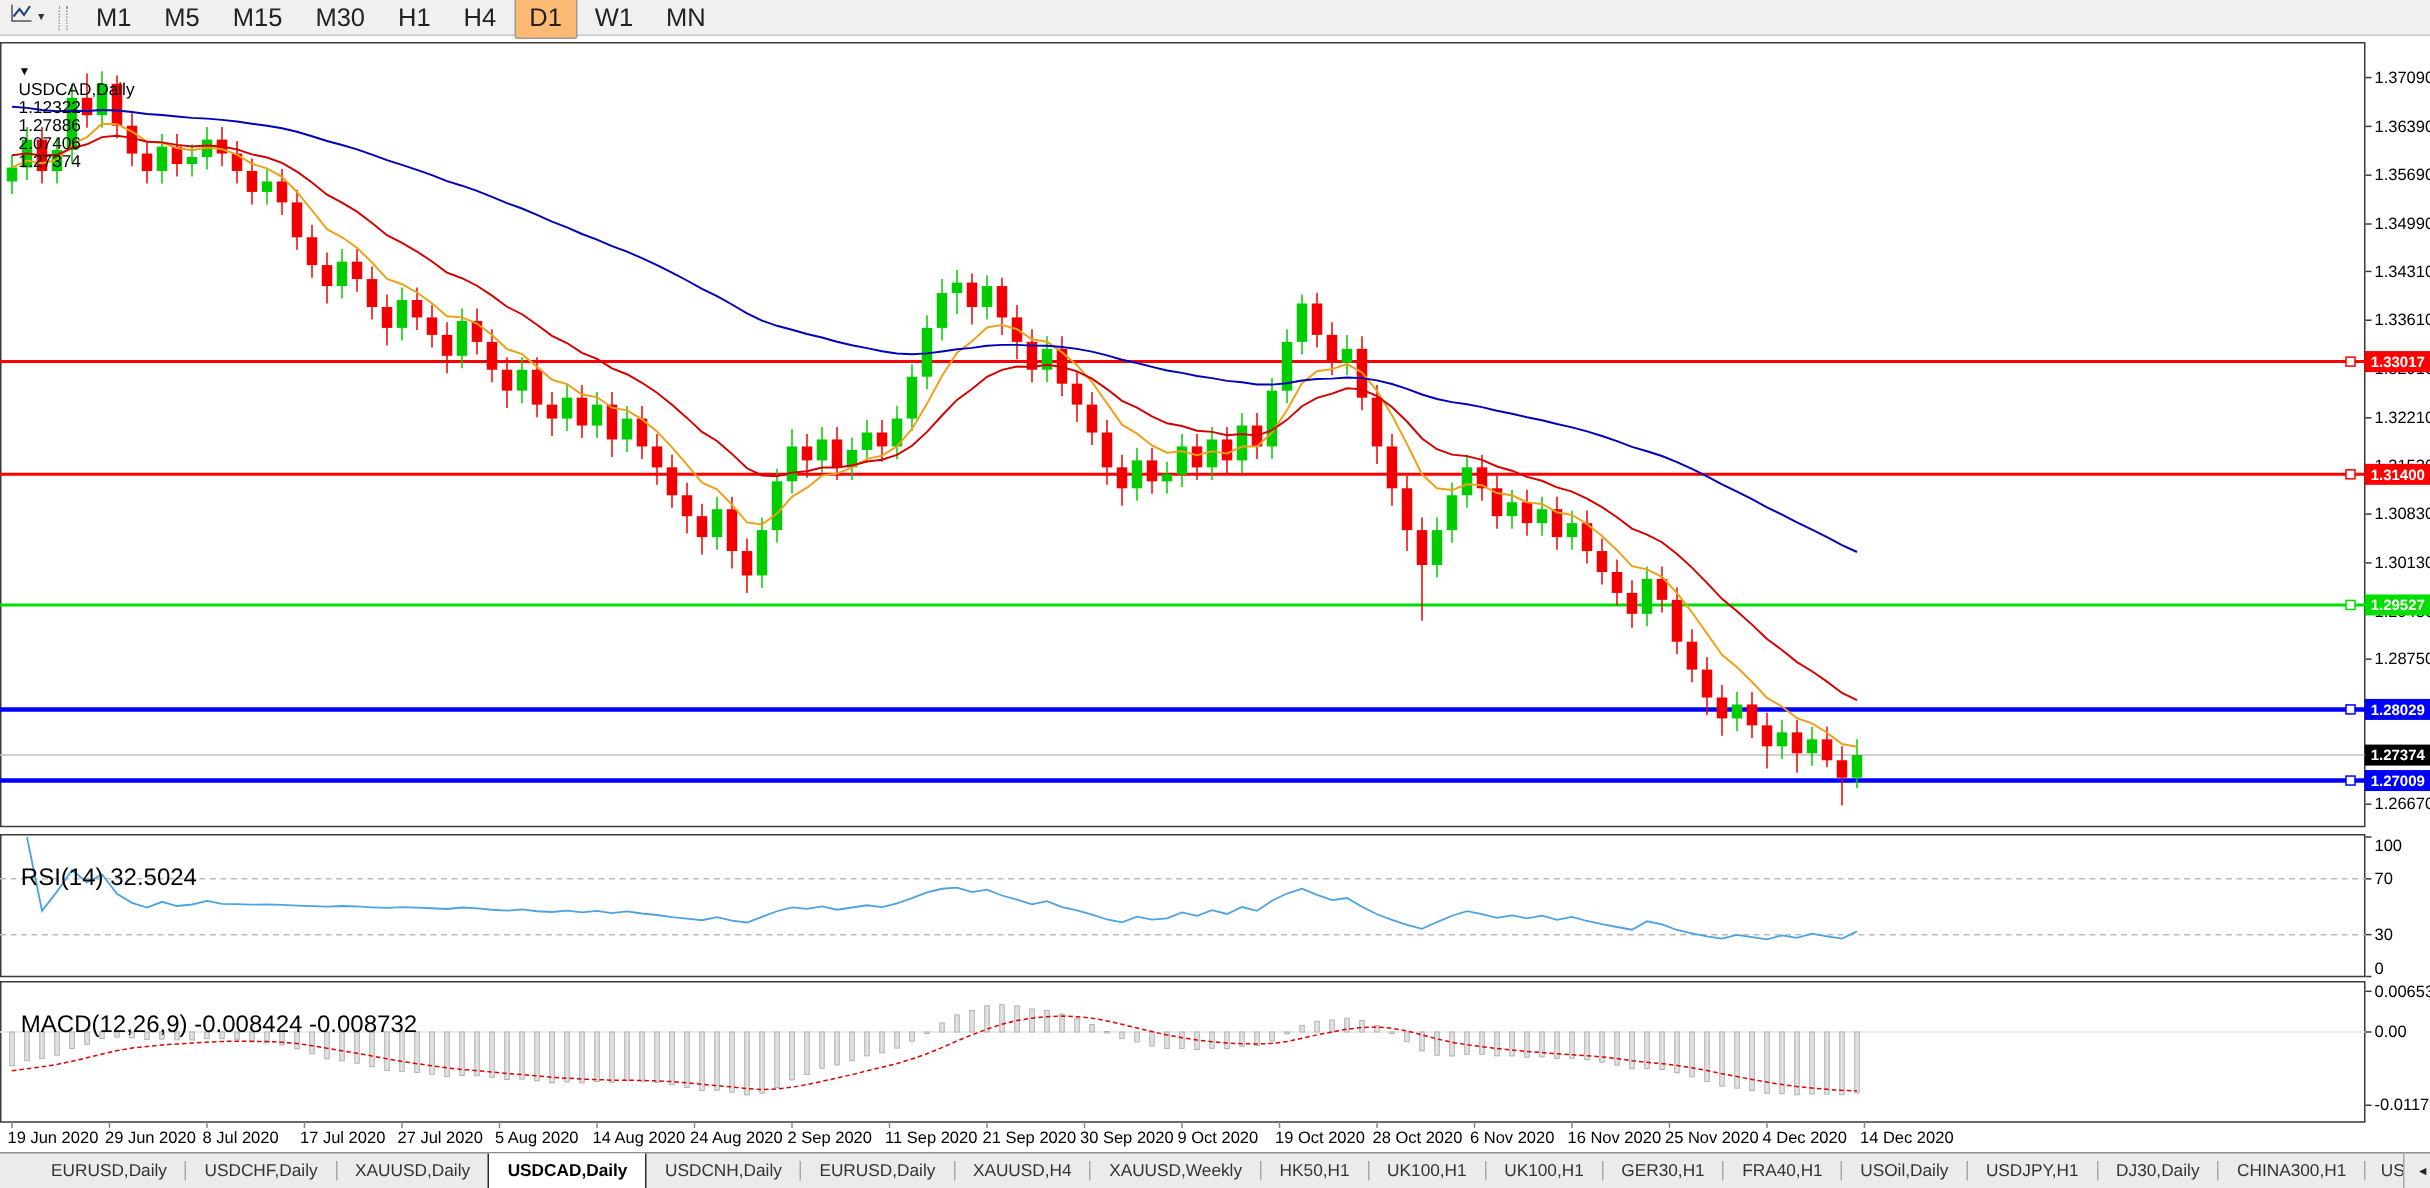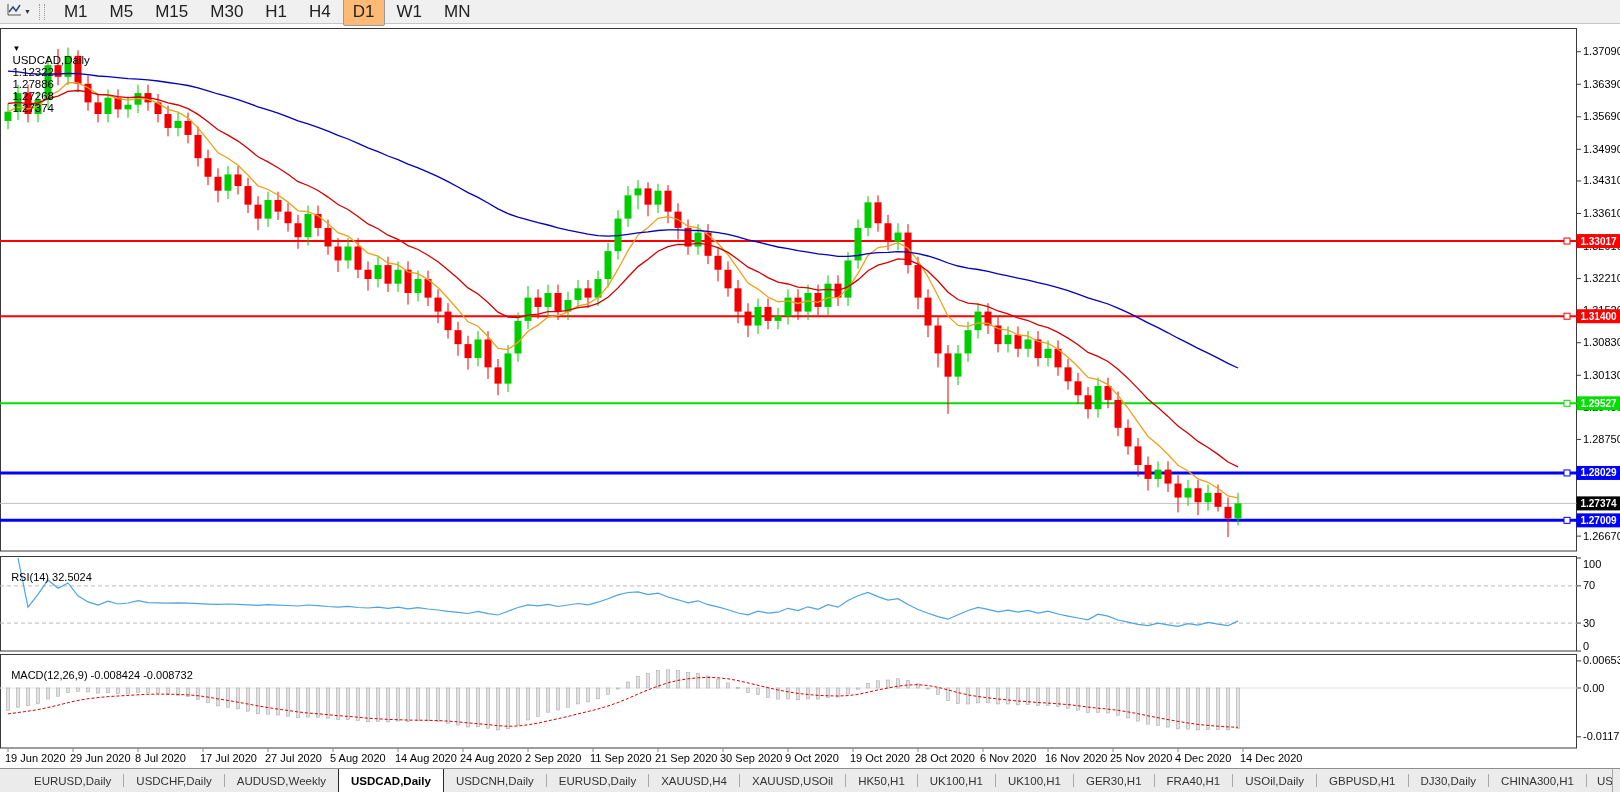--- a/index.html
+++ b/index.html
@@ -4,21 +4,21 @@
 <style>
   html,body{margin:0;padding:0}
   body{width:1620px;height:792px;position:relative;font-family:"Liberation Sans",sans-serif;background:#fff;overflow:hidden}
   .toolbar{position:absolute;top:0;left:0;right:0;height:24px;background:#f0f0f0;border-bottom:1px solid #c6c6c6;display:flex;align-items:center;padding:0 4px;box-sizing:border-box;z-index:5}
   .tb-icon{display:flex;align-items:center;gap:2px;padding:2px 3px}
   .tb-caret{font-size:7px;color:#333}
   .tb-grip{width:4px;height:16px;border-left:1px dotted #999;border-right:1px dotted #999;margin:0 8px 0 5px}
   .tf{font-size:17px;color:#222;padding:3px 9px;margin:0 1px;border:1px solid transparent;border-radius:2px}
   .tf.on{background:#fdba74;border-color:#9a9a9a}
   #chart-svg{position:absolute;left:0;top:0;z-index:1}
-  .overlay{position:absolute;font-size:11px;color:#000;white-space:pre;z-index:2}
+  .overlay{position:absolute;font-size:16px;color:#000;white-space:pre;z-index:2}
   #hdr{top:30px;left:6px;font-size:11.5px}
   #hdr .caret{font-size:8px;vertical-align:1px;margin-right:5px}
   #hdr span{margin-right:4px}
   #rsi-lab{top:559px;left:5px}
   #macd-lab{top:657px;left:5px}
   .tabbar{position:absolute;left:0;right:0;bottom:0;height:24px;background:#ebebeb;border-top:1px solid #8e8e8e;display:flex;align-items:stretch;font-size:11.5px;color:#333;box-sizing:border-box;padding-left:22px;z-index:5}
   .tab{display:flex;align-items:center;padding:0 12px;white-space:nowrap}
   .tab.on{background:#fff;border-left:1px solid #2a2a2a;border-right:1px solid #2a2a2a;font-weight:bold;color:#000}
   .tab.clip{max-width:15px;overflow:hidden;padding:0 0 0 10px}
   .tabdiv{width:1px;background:#a8a8a8;margin:5px 0}
@@ -558,59 +558,59 @@
       <line x1="1243" y1="748" x2="1243" y2="752" stroke="#888"></line>
       <text x="1240" y="762" font-size="11" fill="#000">14 Dec 2020</text>
     </g>
   </svg>
 
 <div class="overlay" id="hdr">
   <span class="caret">▼</span>
   <span>USDCAD,Daily</span>
   <span>1.12322</span>
   <span>1.27886</span>
-  <span>1.27268</span>
+  <span>2.07406</span>
   <span>1.27374</span>
 </div>
 <div class="overlay" id="rsi-lab">
   <span>RSI(14)</span> <span>32.5024</span>
 </div>
 <div class="overlay" id="macd-lab">
   <span>MACD(12,26,9)</span> <span>-0.008424 -0.008732</span>
 </div>
 
 <div class="tabbar">
   <div id="tabs" style="display:flex;align-items:stretch">
       <div class="tab">EURUSD,Daily</div>
       <div class="tabdiv"></div>
       <div class="tab">USDCHF,Daily</div>
       <div class="tabdiv"></div>
-      <div class="tab">AUDUSD,Weekly</div>
+      <div class="tab">XAUUSD,Daily</div>
       <div class="tab on">USDCAD,Daily</div>
       <div class="tab">USDCNH,Daily</div>
       <div class="tabdiv"></div>
       <div class="tab">EURUSD,Daily</div>
       <div class="tabdiv"></div>
       <div class="tab">XAUUSD,H4</div>
       <div class="tabdiv"></div>
-      <div class="tab">XAUUSD,USOil</div>
+      <div class="tab">XAUUSD,Weekly</div>
       <div class="tabdiv"></div>
       <div class="tab">HK50,H1</div>
       <div class="tabdiv"></div>
       <div class="tab">UK100,H1</div>
       <div class="tabdiv"></div>
       <div class="tab">UK100,H1</div>
       <div class="tabdiv"></div>
       <div class="tab">GER30,H1</div>
       <div class="tabdiv"></div>
       <div class="tab">FRA40,H1</div>
       <div class="tabdiv"></div>
       <div class="tab">USOil,Daily</div>
       <div class="tabdiv"></div>
-      <div class="tab">GBPUSD,H1</div>
+      <div class="tab">USDJPY,H1</div>
       <div class="tabdiv"></div>
       <div class="tab">DJ30,Daily</div>
       <div class="tabdiv"></div>
       <div class="tab">CHINA300,H1</div>
       <div class="tabdiv"></div>
       <div class="tab clip">US</div>
     </div>
   <div class="tabarrows">
     <span>◄</span>
 

